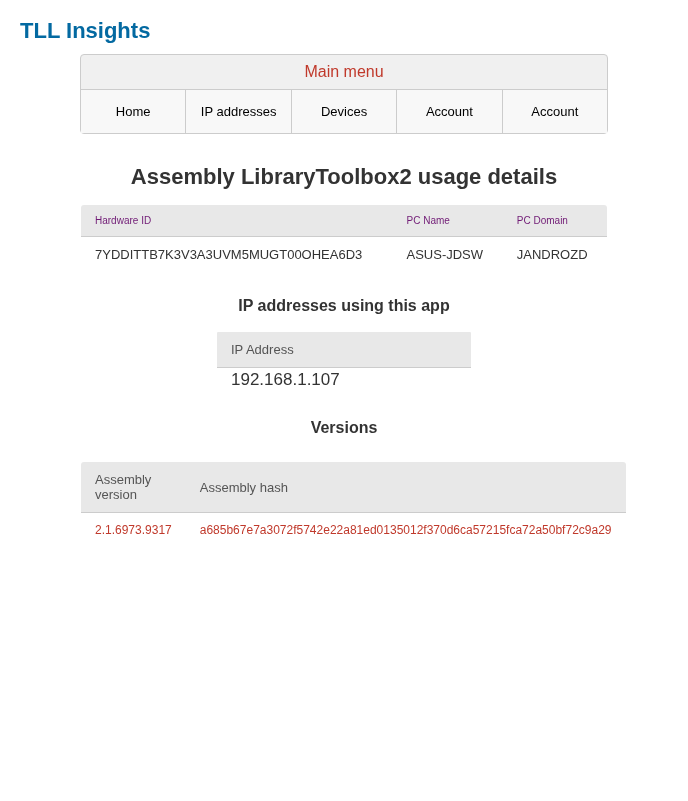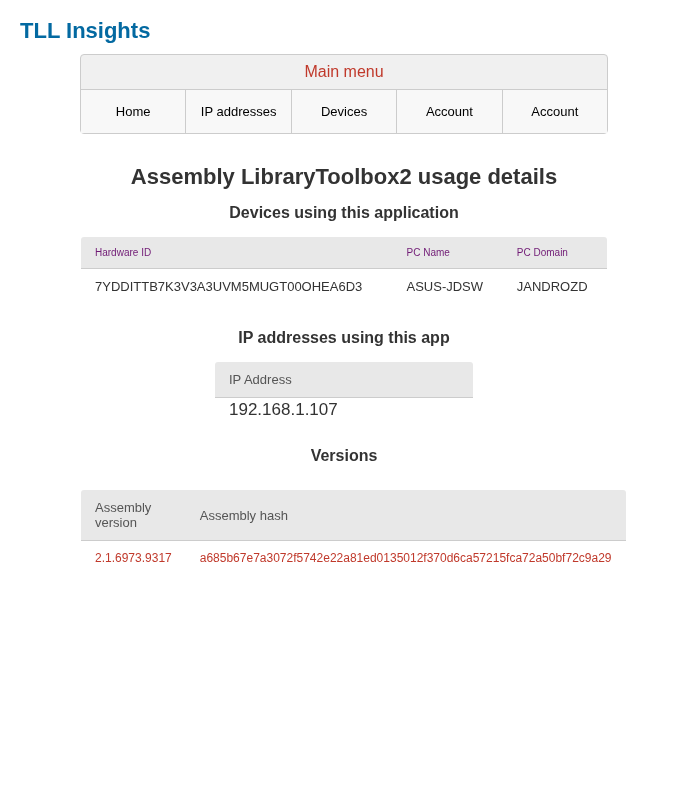--- a/index.html
+++ b/index.html
@@ -89,21 +89,21 @@
       border-bottom: none;
     }
     .ip-table-wrapper {
       display: flex;
       justify-content: center;
       margin-bottom: 24px;
     }
     .ip-table {
       width: 260px;
       border-collapse: collapse;
-      border: 1px solid #0c4a6e;
+      border: 3px solid #0c4a6e;
       border-radius: 4px;
       overflow: hidden;
     }
     .ip-table thead tr {
       background: #e8e8e8;
     }
     .ip-table th {
       padding: 10px 14px;
       text-align: left;
       font-weight: normal;
@@ -158,21 +158,20 @@
     <div class="nav-item">Devices</div>
     <div class="nav-item">Account</div>
     <div class="nav-item">Account</div>
   </div>
 </div>
 
 <div class="main-content">
 
   <div class="page-title">Assembly LibraryToolbox2 usage details</div>
 
-  <div class="section-title">Devices using this application</div>
   <table class="data-table">
     <thead>
       <tr>
         <th>Hardware ID</th>
         <th>PC Name</th>
         <th>PC Domain</th>
       </tr>
     </thead>
     <tbody>
       <tr>

